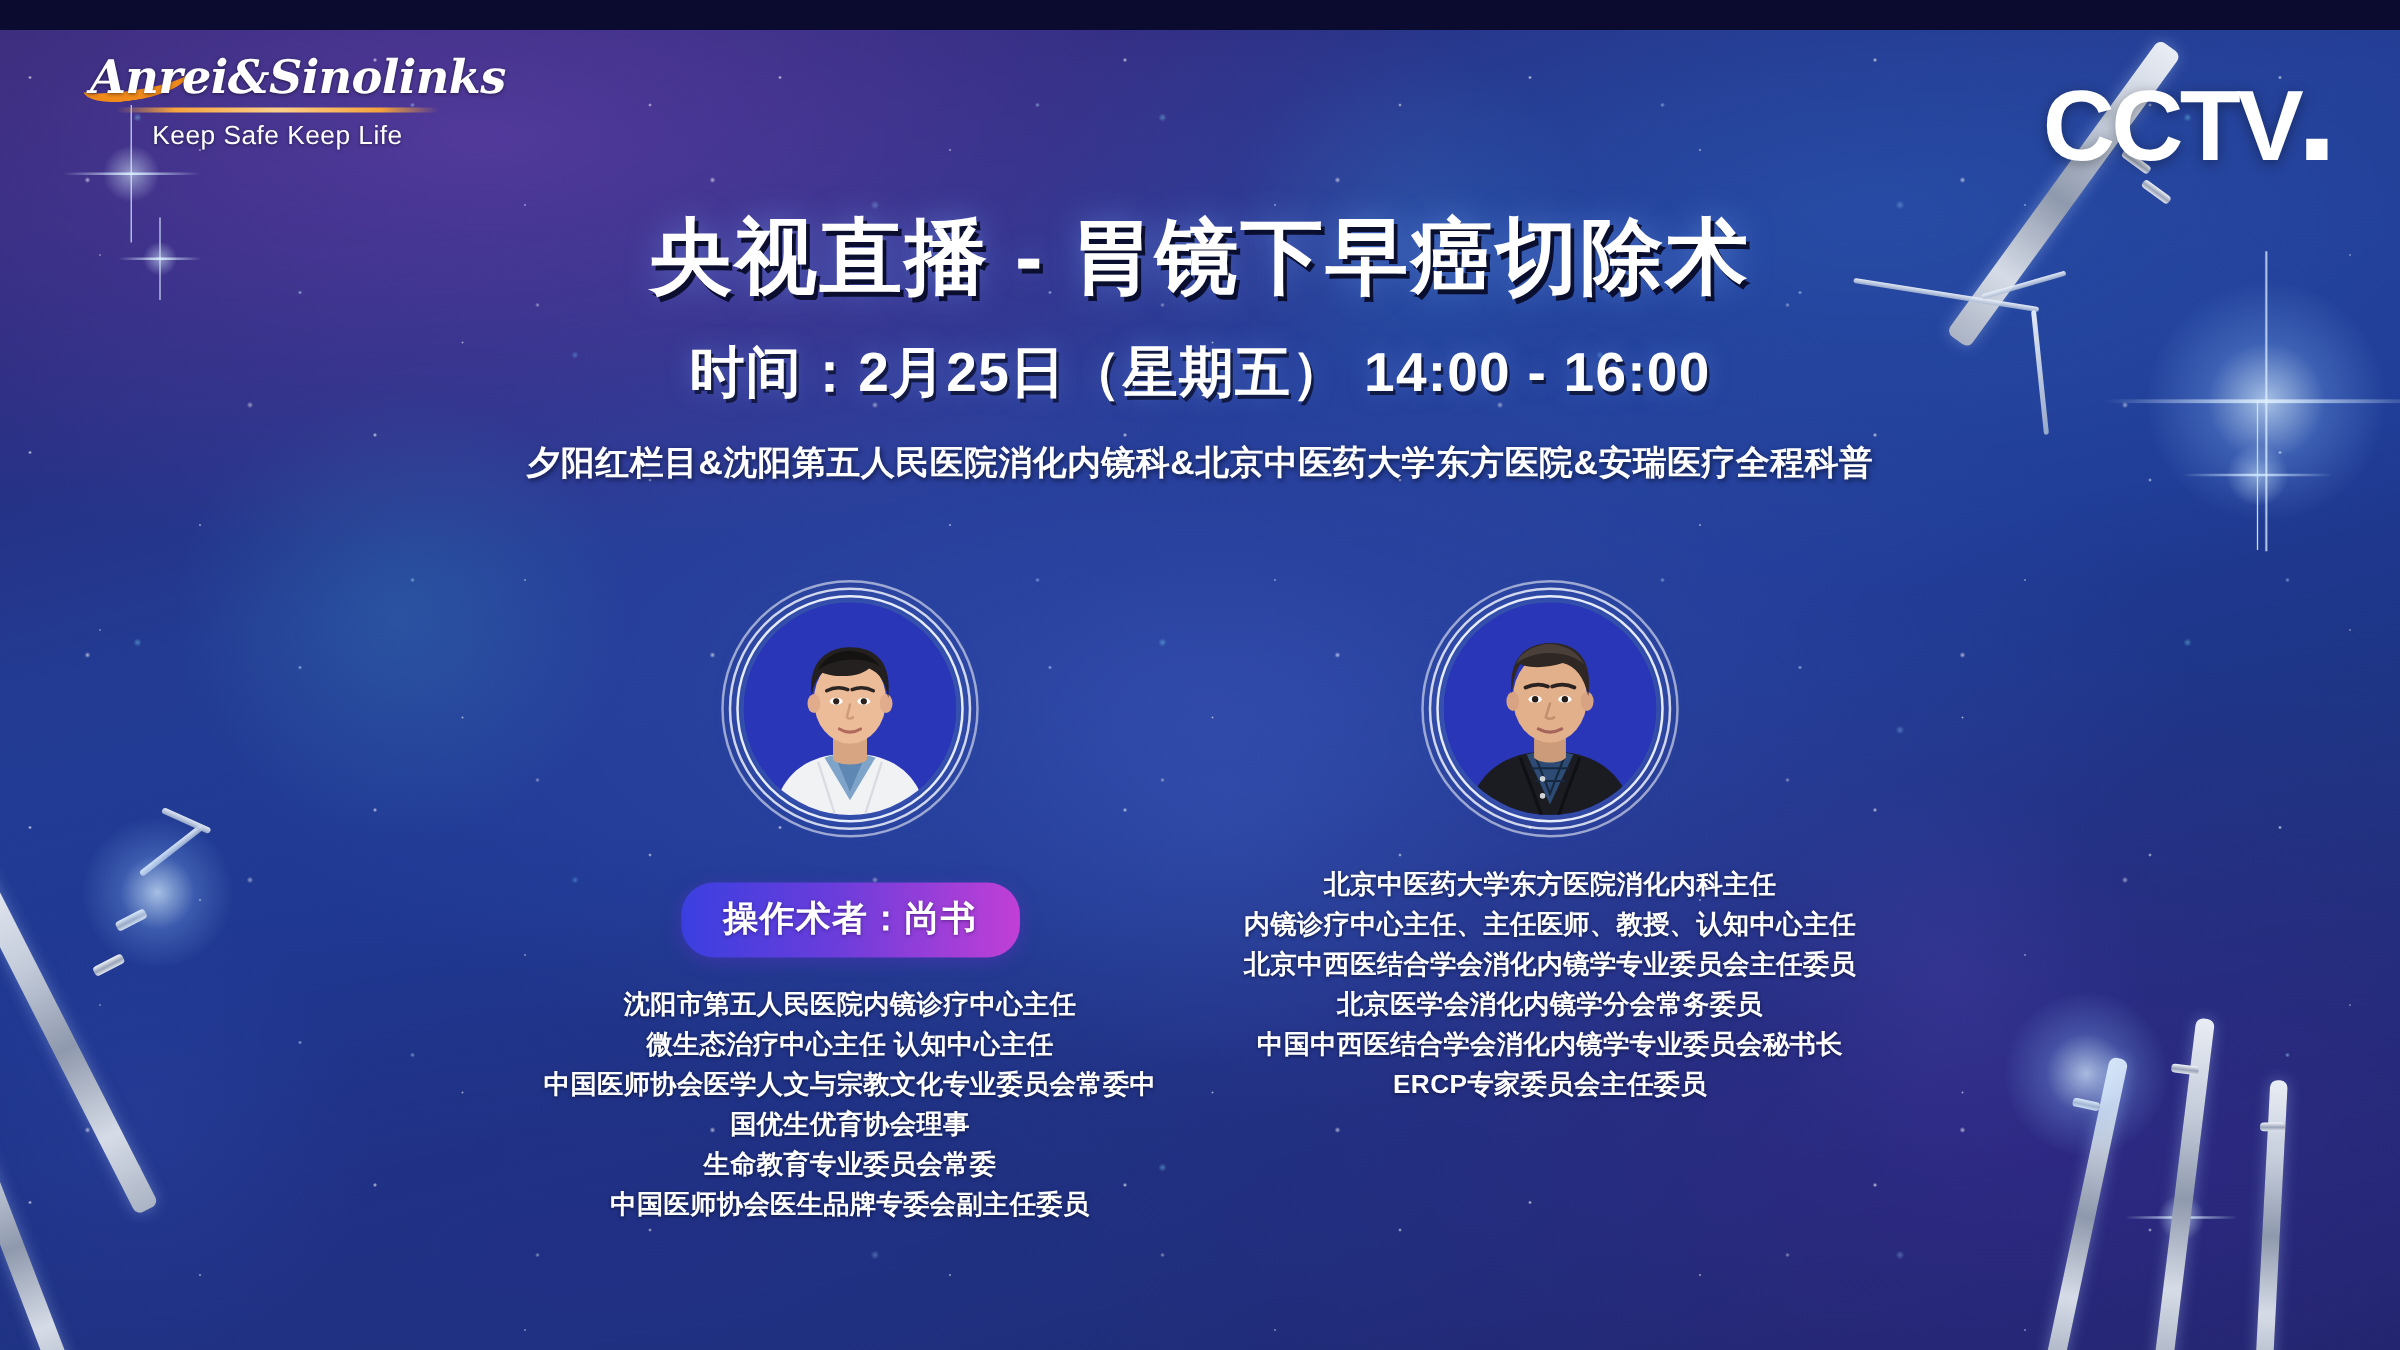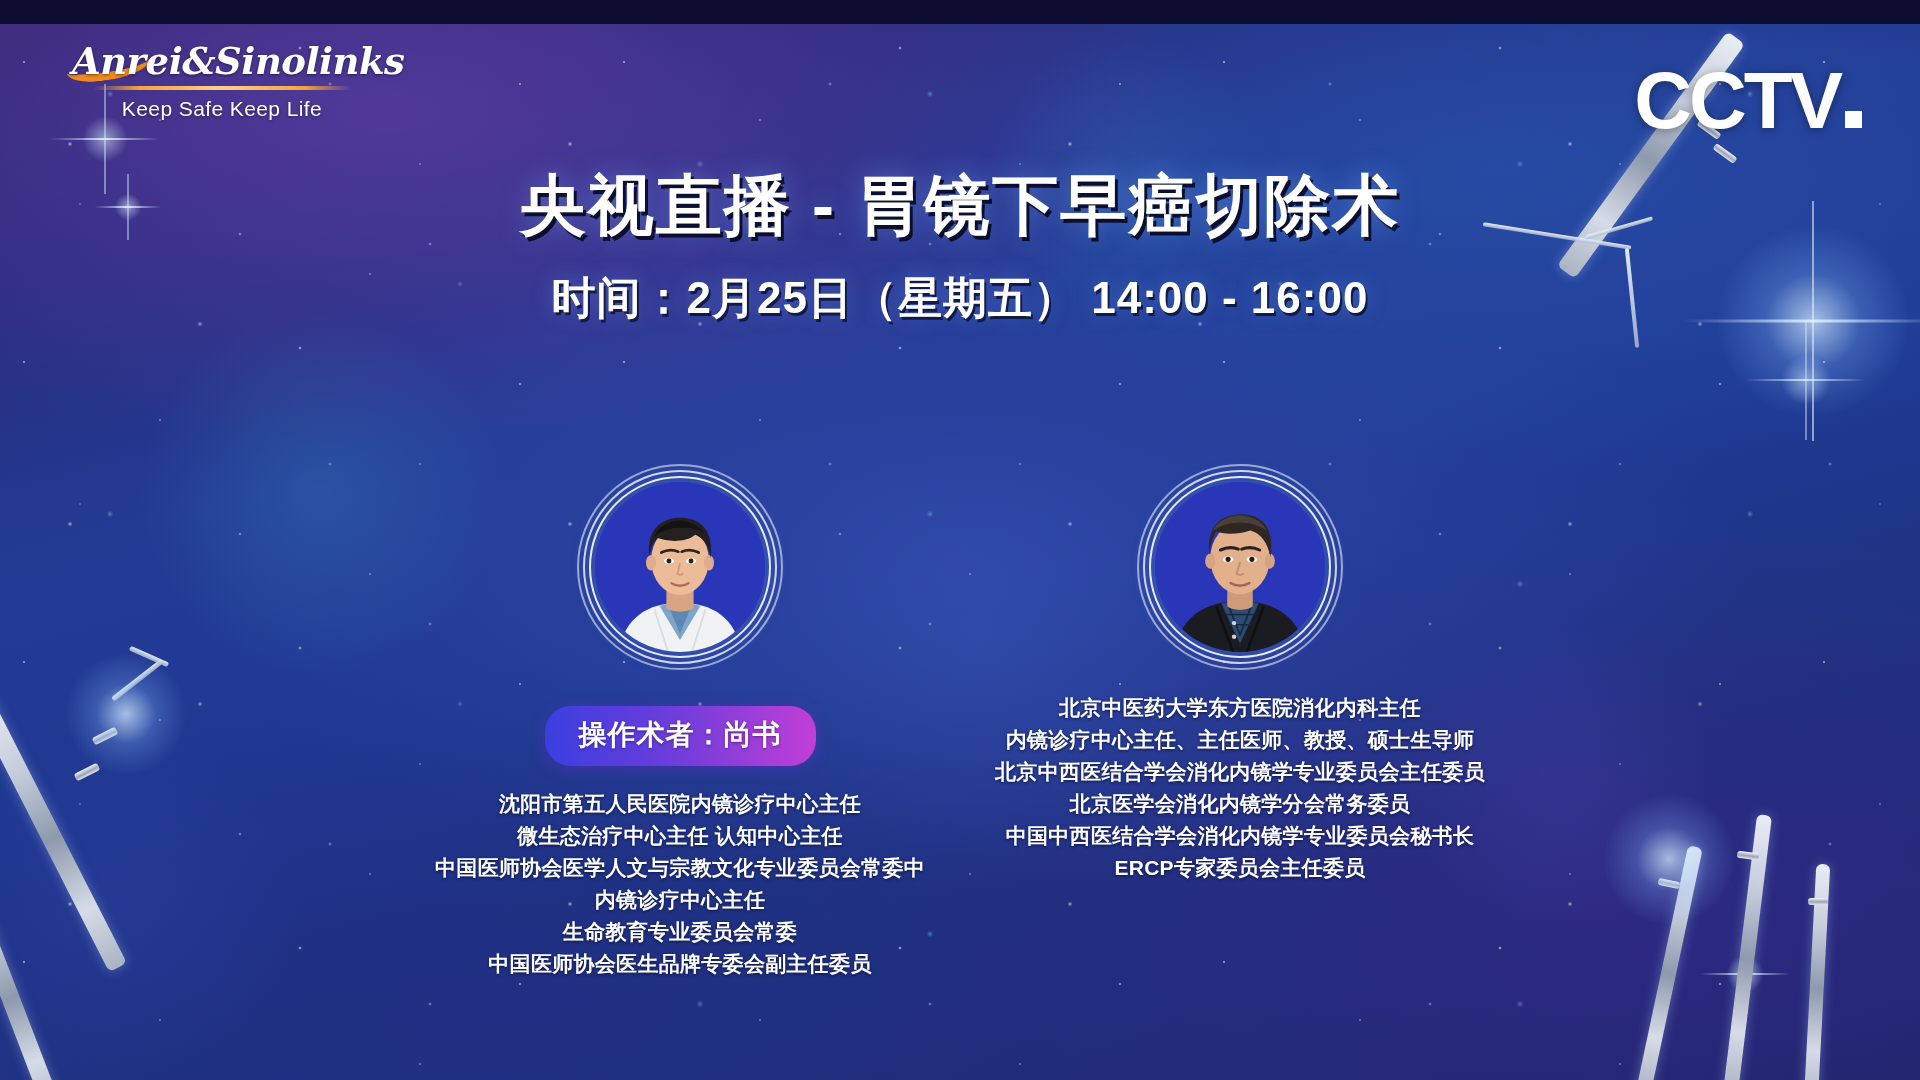--- a/index.html
+++ b/index.html
@@ -361,20 +361,21 @@
     <div class="brand-tagline">Keep Safe Keep Life</div>
   </div>
 
   <div class="cctv">
     <span>CCTV</span><span class="dot"></span>
   </div>
 
   <div class="headline">
     <div class="title-main">央视直播 - 胃镜下早癌切除术</div>
     <div class="title-time">时间：2月25日（星期五） 14:00 - 16:00</div>
+    <div class="title-sub">夕阳红栏目&amp;沈阳第五人民医院消化内镜科&amp;北京中医药大学东方医院&amp;安瑞医疗全程科普</div>
   </div>
 
   <div class="speakers">
 
     <div class="speaker">
       <div class="avatar-wrap">
         <div class="ring r1"></div>
         <div class="ring r2"></div>
         <div class="ring r3"></div>
         <div class="avatar">
@@ -412,21 +413,21 @@
             <path d="M90 119 q10 6 20 0" stroke="#b06a5c" stroke-width="2.8" fill="none" stroke-linecap="round"></path>
           </svg>
         </div>
       </div>
       <div class="name-badge">操作术者：尚书</div>
       <div class="credentials">
         <ul>
           <li>沈阳市第五人民医院内镜诊疗中心主任</li>
           <li>微生态治疗中心主任  认知中心主任</li>
           <li>中国医师协会医学人文与宗教文化专业委员会常委中</li>
-          <li>内镜诊疗中心主任</li>
+          <li>国优生优育协会理事</li>
           <li>生命教育专业委员会常委</li>
           <li>中国医师协会医生品牌专委会副主任委员</li>
         </ul>
       </div>
     </div>
 
     <div class="speaker">
       <div class="avatar-wrap">
         <div class="ring r1"></div>
         <div class="ring r2"></div>
@@ -467,21 +468,21 @@
 
             <path d="M100 95 L96 108 q4 3 8 0" stroke="#c18f6e" stroke-width="2.3" fill="none" stroke-linecap="round"></path>
 
             <path d="M89 119 q11 6 22 0" stroke="#a6655a" stroke-width="3" fill="none" stroke-linecap="round"></path>
           </svg>
         </div>
       </div>
       <div class="credentials">
         <ul>
           <li>北京中医药大学东方医院消化内科主任</li>
-          <li>内镜诊疗中心主任、主任医师、教授、硕士生导师</li>
+          <li>内镜诊疗中心主任、主任医师、教授、认知中心主任</li>
           <li>北京中西医结合学会消化内镜学专业委员会主任委员</li>
           <li>北京医学会消化内镜学分会常务委员</li>
           <li>中国中西医结合学会消化内镜学专业委员会秘书长</li>
           <li>ERCP专家委员会主任委员</li>
         </ul>
       </div>
     </div>
 
   </div>
 </div>

